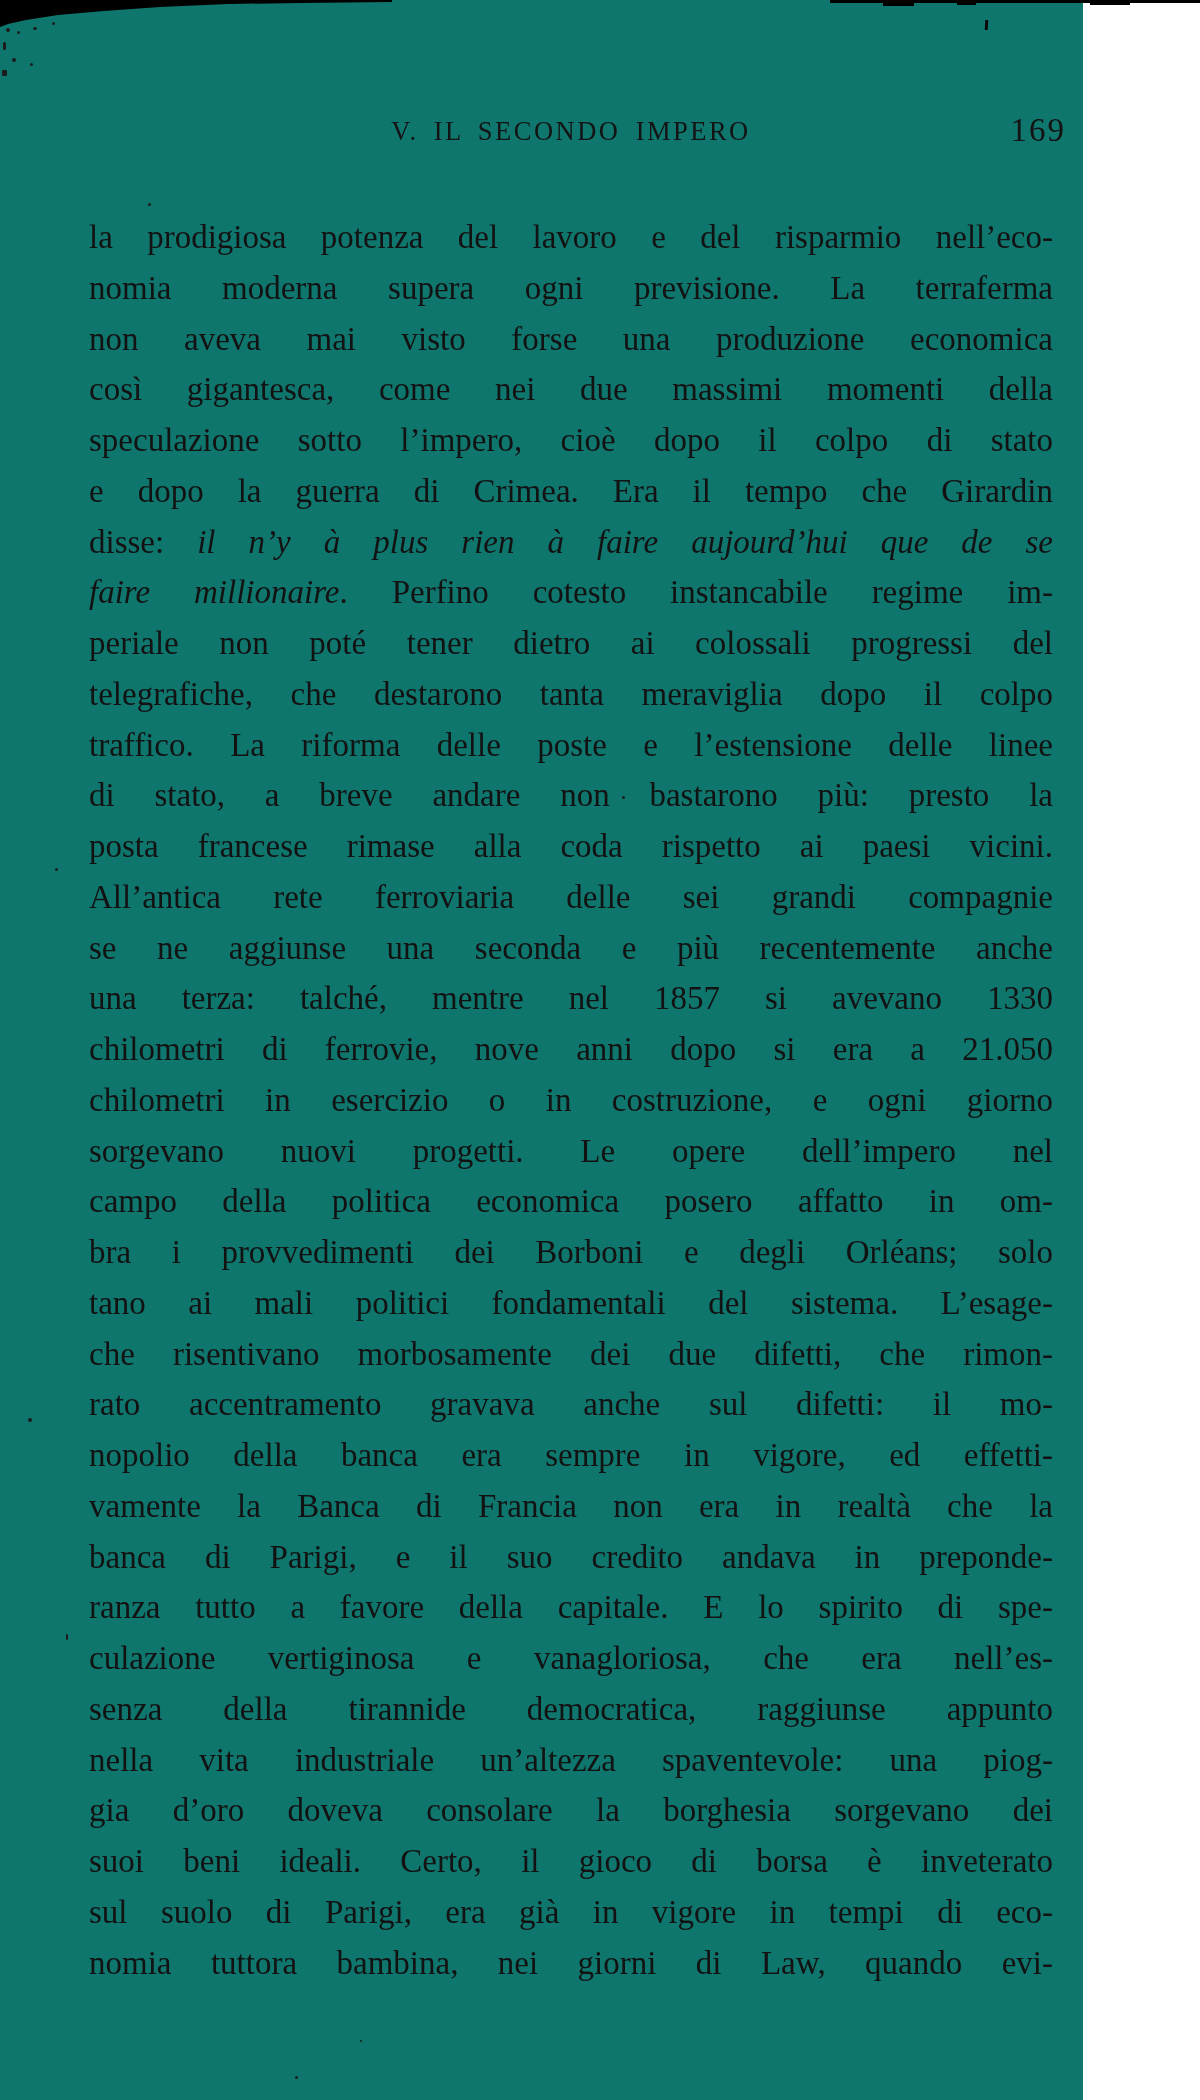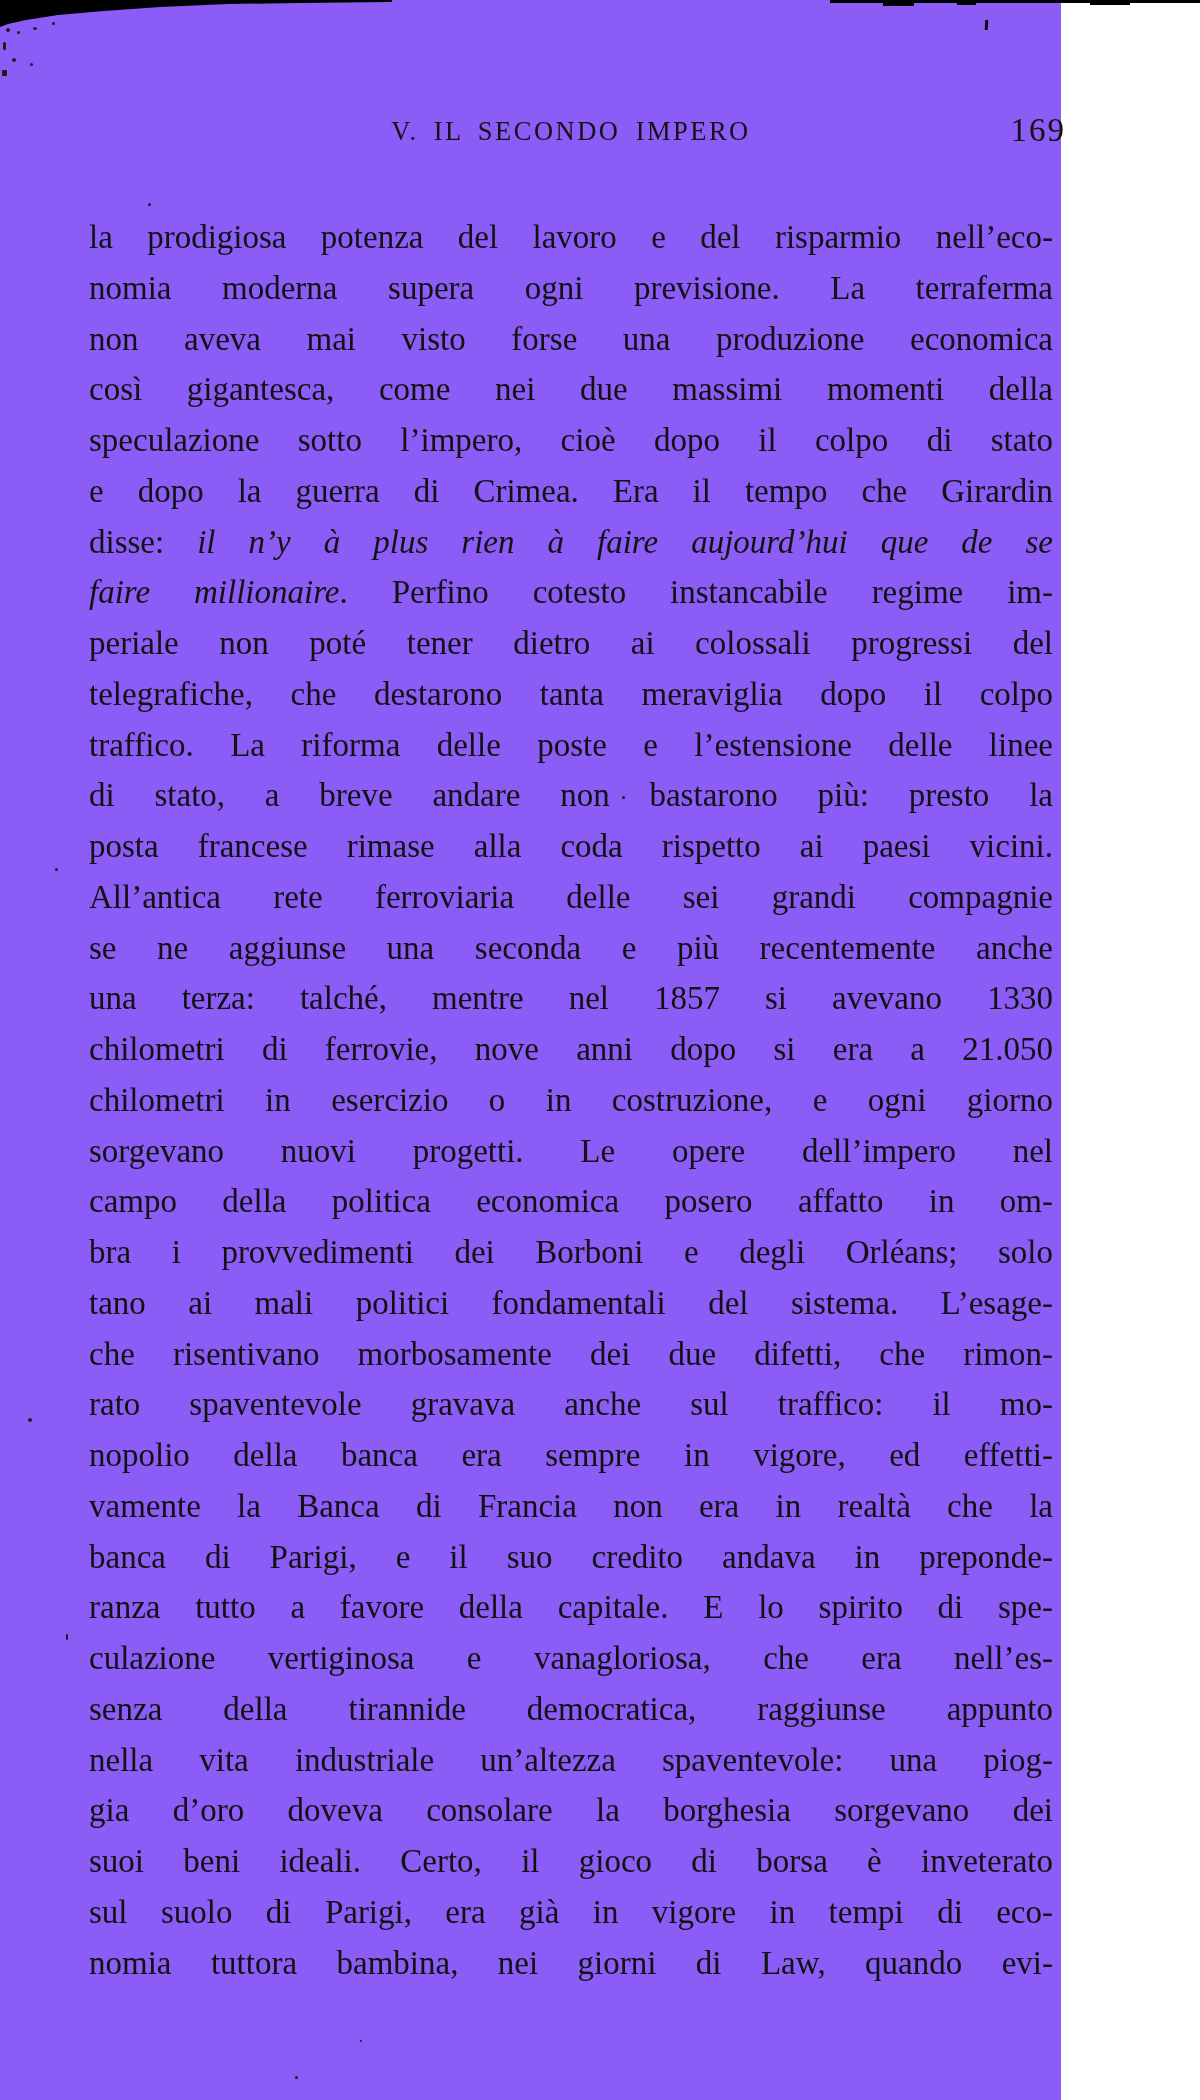--- a/index.html
+++ b/index.html
@@ -4,21 +4,21 @@
 <style>
   html, body { margin: 0; padding: 0; }
   body {
     width: 1200px; height: 2100px;
     background: #ffffff;
     overflow: hidden;
     position: relative;
     font-family: "Liberation Serif", "DejaVu Serif", serif;
     color: #121212;
   }
-  .page { position: absolute; inset: 0; width: 1061px; height: 2100px; background: #8b5cf6; }
+  .page { position: absolute; inset: 0; width: 1061px; height: 2100px; background: #0f766e; padding-left: 22px; }
 
   
   .page-header {
     position: absolute;
     left: 89px; top: 116px;
     width: 964px; height: 40px;
   }
   .header-title {
     position: absolute; left: 0; right: 0; top: 0;
     text-align: center;
@@ -132,21 +132,21 @@
     <div class="bl">All’antica rete ferroviaria delle sei grandi compagnie</div>
     <div class="bl">se ne aggiunse una seconda e più recentemente anche</div>
     <div class="bl">una terza: talché, mentre nel 1857 si avevano 1330</div>
     <div class="bl">chilometri di ferrovie, nove anni dopo si era a 21.050</div>
     <div class="bl">chilometri in esercizio o in costruzione, e ogni giorno</div>
     <div class="bl">sorgevano nuovi progetti. Le opere dell’impero nel</div>
     <div class="bl">campo della politica economica posero affatto in om-</div>
     <div class="bl">bra i provvedimenti dei Borboni e degli Orléans; solo</div>
     <div class="bl">tano ai mali politici fondamentali del sistema. L’esage-</div>
     <div class="bl">che risentivano morbosamente dei due difetti, che rimon-</div>
-    <div class="bl">rato spaventevole gravava anche sul traffico: il mo-</div>
+    <div class="bl">rato accentramento gravava anche sul difetti: il mo-</div>
     <div class="bl">nopolio della banca era sempre in vigore, ed effetti-</div>
     <div class="bl">vamente la Banca di Francia non era in realtà che la</div>
     <div class="bl">banca di Parigi, e il suo credito andava in preponde-</div>
     <div class="bl">ranza tutto a favore della capitale. E lo spirito di spe-</div>
     <div class="bl">culazione vertiginosa e vanagloriosa, che era nell’es-</div>
     <div class="bl">senza della tirannide democratica, raggiunse appunto</div>
     <div class="bl">nella vita industriale un’altezza spaventevole: una piog-</div>
     <div class="bl">gia d’oro doveva consolare la borghesia sorgevano dei</div>
     <div class="bl">suoi beni ideali. Certo, il gioco di borsa è inveterato</div>
     <div class="bl">sul suolo di Parigi, era già in vigore in tempi di eco-</div>

